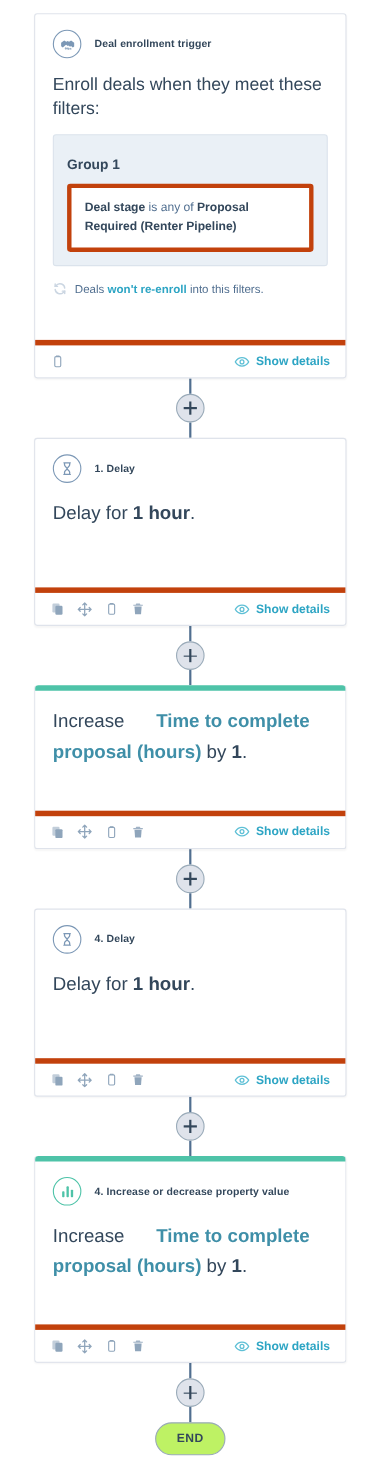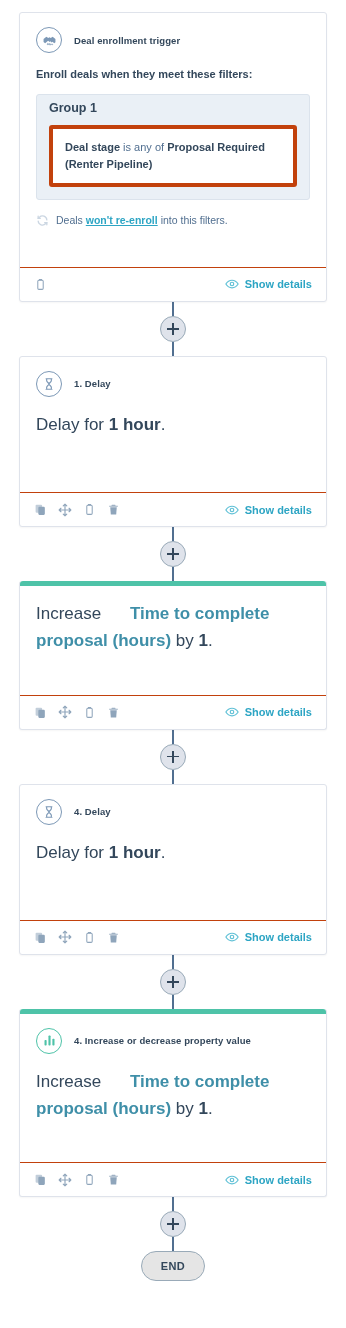--- a/index.html
+++ b/index.html
@@ -48,21 +48,21 @@
     position: relative;
     z-index: 3;
     cursor: pointer;
     flex: 0 0 auto;
   }
   .plus-node .pv { position: absolute; width: 1.8px; height: 12px; background: #33475b; }
   .plus-node .ph { position: absolute; width: 12px; height: 1.8px; background: #33475b; }
 
   
   .card {
-    width: 308px;
+    width: 284px;
     background: #ffffff;
     border: 1px solid #dfe3eb;
     border-radius: 3px;
     position: relative;
     z-index: 2;
     box-shadow: 0 1px 2px rgba(0,0,0,0.04);
   }
   .accent-bar {
     height: 5px;
     background: #4ec3a8;
@@ -89,33 +89,33 @@
   .badge-icon svg { display: block; }
 
   .head-title {
     font-size: 9.5px;
     font-weight: bold;
     color: #33475b;
     letter-spacing: 0.1px;
   }
 
   .lead-text {
-    font-size: 11px;
-    font-weight: bold;
+    font-size: 16px;
+    font-weight: normal;
     color: #33475b;
     margin: 0 0 12px 0;
     line-height: 1.35;
   }
 
   
   .filter-group {
     background: #eaf0f6;
     border: 1px solid #dbe3ec;
     border-radius: 3px;
-    padding: 6px 12px 12px 12px;
+    padding: 20px 12px 12px 12px;
     margin-bottom: 14px;
   }
   .group-title {
     font-size: 12.5px;
     font-weight: bold;
     color: #33475b;
     margin-bottom: 10px;
   }
   .filter-pill {
     background: #ffffff;
@@ -131,37 +131,37 @@
 
   
   .reenroll {
     display: flex;
     align-items: center;
     gap: 7px;
     font-size: 10.5px;
     color: #516f90;
     padding-bottom: 30px;
   }
-  .reenroll .link { color: #2da5c4; font-weight: bold; text-decoration: underline; }
+  .reenroll .link { color: #2da5c4; font-weight: bold; }
   .refresh-ico { color: #cbd6e2; flex: 0 0 auto; display:flex; }
 
   
   .sentence {
     font-size: 17px;
     color: #33475b;
     line-height: 1.6;
   }
   .sentence .lnk { color: #3f8fa8; font-weight: bold; margin-left: 24px; }
   .sentence b { font-weight: bold; }
   .spacer-delay { height: 44px; }
   .spacer-action { height: 30px; }
 
   
   .card-foot {
-    border-top: 1px solid #c2410c;
+    border-top: 5px solid #c2410c;
     height: 34px;
     display: flex;
     align-items: center;
     justify-content: space-between;
     padding: 0 14px;
   }
   .foot-icons { display: flex; align-items: center; gap: 11px; }
   .foot-icons span { display: flex; color: #8fa5bb; cursor: pointer; }
   .show-details {
     display: flex; align-items: center; gap: 6px;
@@ -170,21 +170,21 @@
     font-weight: bold;
     cursor: pointer;
   }
   .eye-ico { color: #5fc0d6; display: flex; }
 
   
   .end-pill {
     width: 64px; height: 30px;
     border: 1.5px solid #99aab8;
     border-radius: 15px;
-    background: #e5e5e5;
+    background: #bef264;
     display: flex; align-items: center; justify-content: center;
     font-size: 11px;
     font-weight: bold;
     color: #33475b;
     letter-spacing: 0.4px;
     position: relative;
     z-index: 3;
   }
 </style>
 </head>

